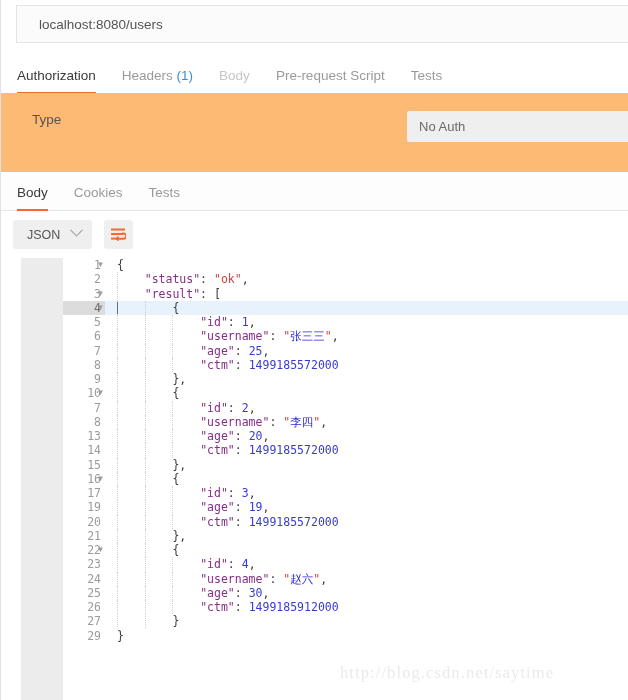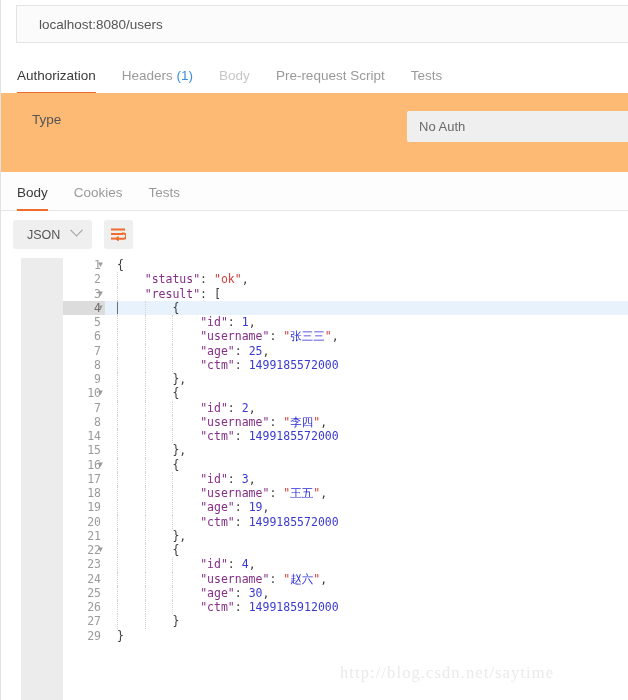--- a/index.html
+++ b/index.html
@@ -333,20 +333,27 @@
           <div class="code" style="left: 137.16px;"><span class="k">"id"</span><span class="p">: </span><span class="n">2</span><span class="p">,</span></div>
         </div>
         <div class="row">
           <div class="ln">8</div>
           <div class="indent-guide" style="left: 54px;"></div>
           <div class="indent-guide" style="left: 81.72px;"></div>
           <div class="indent-guide" style="left: 109.44px;"></div>
           <div class="code" style="left: 137.16px;"><span class="k">"username"</span><span class="p">: </span><span class="s">"</span><span class="cjk">李四</span><span class="s">"</span><span class="p">,</span></div>
         </div>
         <div class="row">
+          <div class="ln">13</div>
+          <div class="indent-guide" style="left: 54px;"></div>
+          <div class="indent-guide" style="left: 81.72px;"></div>
+          <div class="indent-guide" style="left: 109.44px;"></div>
+          <div class="code" style="left: 137.16px;"><span class="k">"age"</span><span class="p">: </span><span class="n">20</span><span class="p">,</span></div>
+        </div>
+        <div class="row">
           <div class="ln">14</div>
           <div class="indent-guide" style="left: 54px;"></div>
           <div class="indent-guide" style="left: 81.72px;"></div>
           <div class="indent-guide" style="left: 109.44px;"></div>
           <div class="code" style="left: 137.16px;"><span class="k">"ctm"</span><span class="p">: </span><span class="n">1499185572000</span></div>
         </div>
         <div class="row">
           <div class="ln">15</div>
           <div class="indent-guide" style="left: 54px;"></div>
           <div class="indent-guide" style="left: 81.72px;"></div>
@@ -358,27 +365,20 @@
           <div class="indent-guide" style="left: 54px;"></div>
           <div class="indent-guide" style="left: 81.72px;"></div>
           <div class="code" style="left: 109.44px;"><span class="p">{</span></div>
         </div>
         <div class="row">
           <div class="ln">17</div>
           <div class="indent-guide" style="left: 54px;"></div>
           <div class="indent-guide" style="left: 81.72px;"></div>
           <div class="indent-guide" style="left: 109.44px;"></div>
           <div class="code" style="left: 137.16px;"><span class="k">"id"</span><span class="p">: </span><span class="n">3</span><span class="p">,</span></div>
-        </div>
-        <div class="row">
-          <div class="ln">18</div>
-          <div class="indent-guide" style="left: 54px;"></div>
-          <div class="indent-guide" style="left: 81.72px;"></div>
-          <div class="indent-guide" style="left: 109.44px;"></div>
-          <div class="code" style="left: 137.16px;"><span class="k">"username"</span><span class="p">: </span><span class="s">"</span><span class="cjk">王五</span><span class="s">"</span><span class="p">,</span></div>
         </div>
         <div class="row">
           <div class="ln">19</div>
           <div class="indent-guide" style="left: 54px;"></div>
           <div class="indent-guide" style="left: 81.72px;"></div>
           <div class="indent-guide" style="left: 109.44px;"></div>
           <div class="code" style="left: 137.16px;"><span class="k">"age"</span><span class="p">: </span><span class="n">19</span><span class="p">,</span></div>
         </div>
         <div class="row">
           <div class="ln">20</div>

